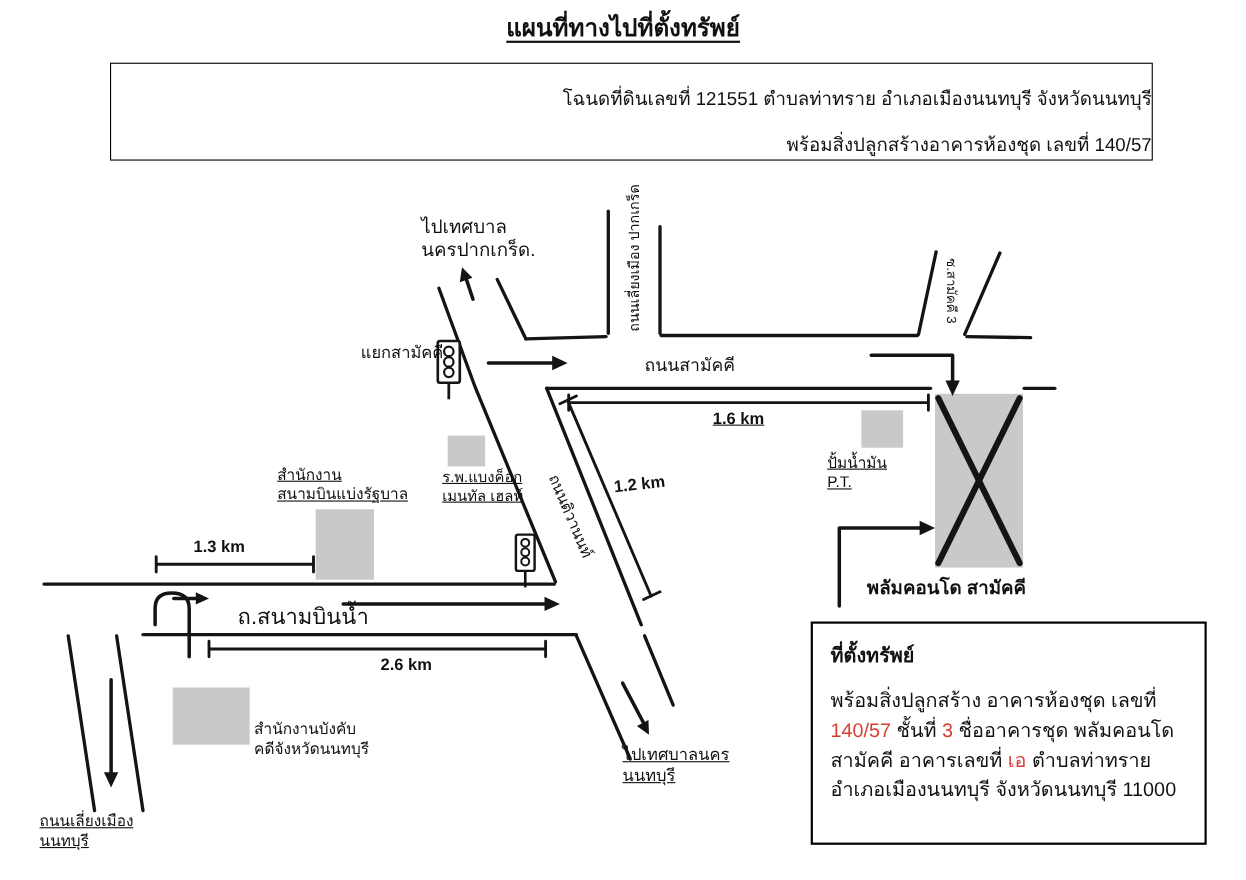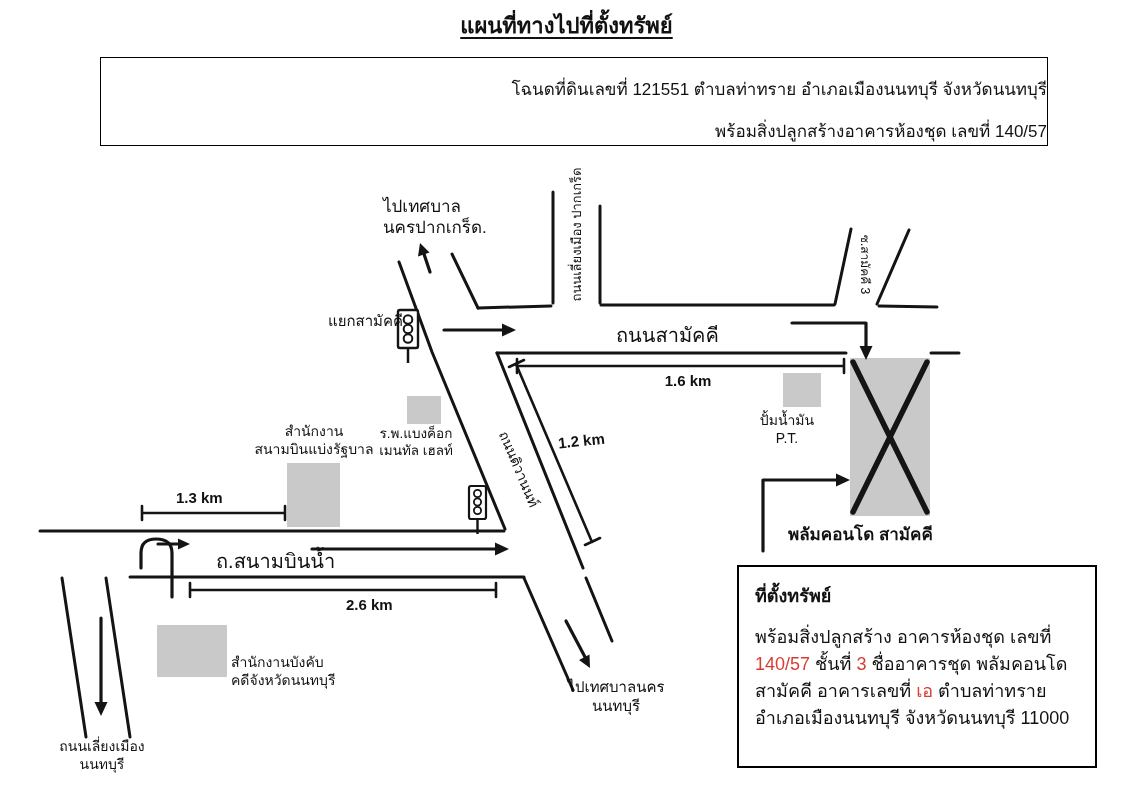--- a/index.html
+++ b/index.html
@@ -29,21 +29,21 @@
   .rot{transform-origin:center center;text-align:center;white-space:nowrap;}
   .dist{font-size:15px;font-weight:bold;white-space:nowrap;}
   .condo-label{font-weight:bold;font-size:17px;white-space:nowrap;}
   .info-box{
     left:737px;top:565px;width:360px;height:203px;border:2px solid #000;
     box-sizing:border-box;padding:14px 16px;
   }
   .info-box .ib-title{font-weight:bold;font-size:18px;margin-bottom:14px;}
   .info-box .ib-body{font-size:18px;line-height:1.5;}
   .info-box .red{color:var(--red);}
-  .center{text-align:center;}
+  .center{text-align:left;text-decoration:underline;}
 </style>
 </head>
 <body>
 
 <div id="stage">
 
   <svg id="map-svg" viewBox="0 0 1133 800" xmlns="http://www.w3.org/2000/svg">
 
     <g fill="var(--building_gray)">
       <rect x="287" y="463" width="53" height="64"></rect>
@@ -144,30 +144,30 @@
     <div>ไปเทศบาล</div>
     <div>นครปากเกร็ด.</div>
   </div>
 
   <div class="abs rot" style="left:501px;top:224px;width:150px;font-size:13px;transform:rotate(-90deg);">ถนนเลี่ยงเมือง ปากเกร็ด</div>
 
   <div class="abs rot" style="left:825px;top:255px;width:80px;font-size:12px;transform:rotate(90deg);">ซ.สามัคคี 3</div>
 
   <div class="abs hand" style="left:328px;top:312px;">แยกสามัคคี</div>
 
-  <div class="abs hand" style="left:616px;top:323px;font-size:20px;">ถนนสามัคคี</div>
+  <div class="abs hand" style="left:586px;top:323px;font-size:16px;">ถนนสามัคคี</div>
 
   <div class="abs rot" style="left:464px;top:458px;width:110px;font-size:14px;transform:rotate(67deg);">ถนนติวานนท์</div>
 
   <div class="abs dist center" style="left:648px;top:372px;width:80px;">1.6 km</div>
   <div class="abs dist" style="left:558px;top:432px;transform:rotate(-6deg);">1.2 km</div>
   <div class="abs dist" style="left:176px;top:489px;">1.3 km</div>
   <div class="abs dist" style="left:346px;top:596px;text-align:center;">2.6 km</div>
 
-  <div class="abs hand center" style="left:374px;top:426px;width:84px;font-size:13.5px;">
+  <div class="abs hand center" style="left:402px;top:426px;width:84px;font-size:13.5px;">
     <div>ร.พ.แบงค็อก</div>
     <div>เมนทัล เฮลท์</div>
   </div>
 
   <div class="abs hand center" style="left:252px;top:423px;width:124px;font-size:14px;">
     <div>สำนักงาน</div>
     <div>สนามบินแบ่งรัฐบาล</div>
   </div>
 
   <div class="abs hand center" style="left:752px;top:412px;width:70px;font-size:14px;">

